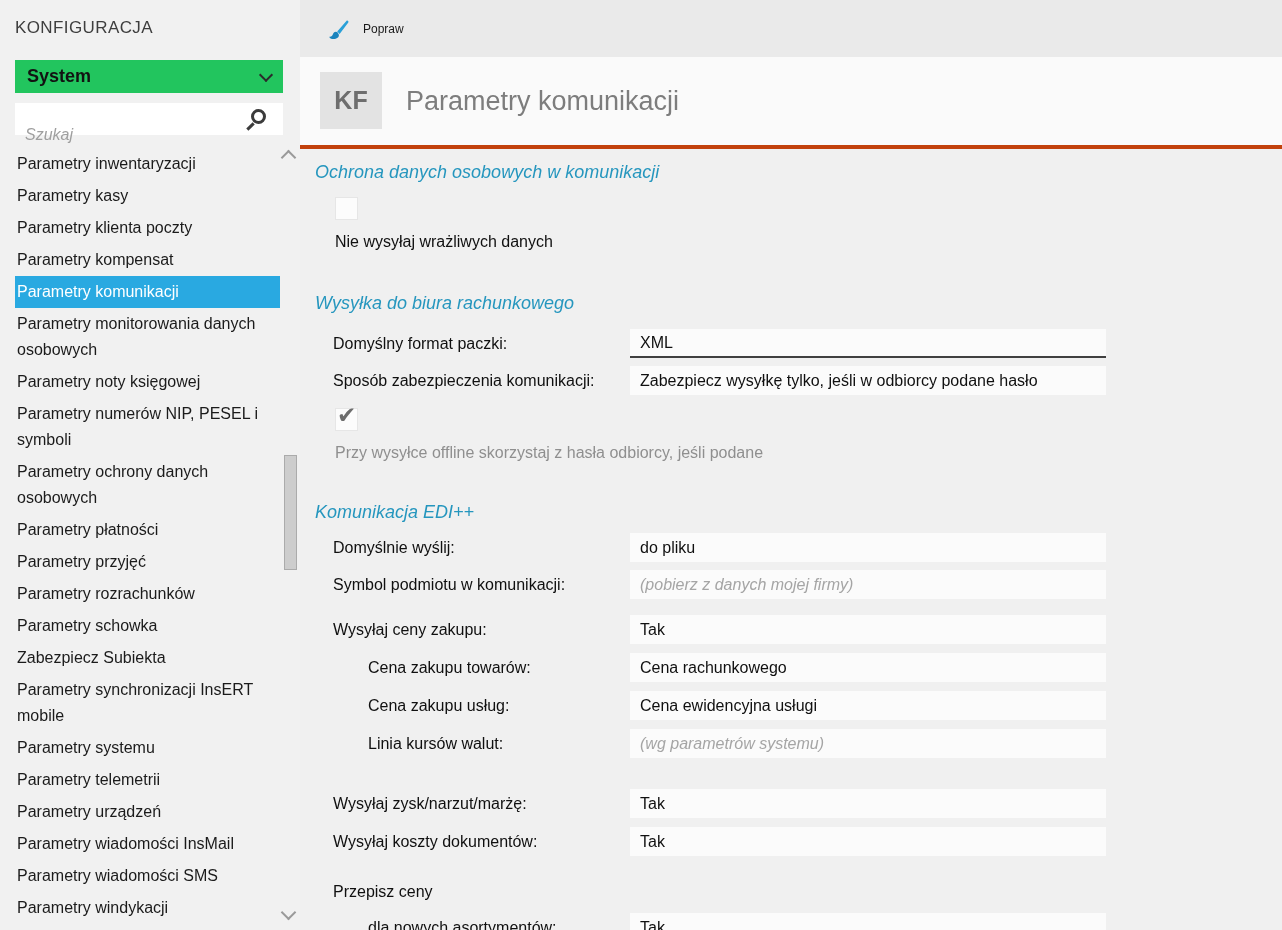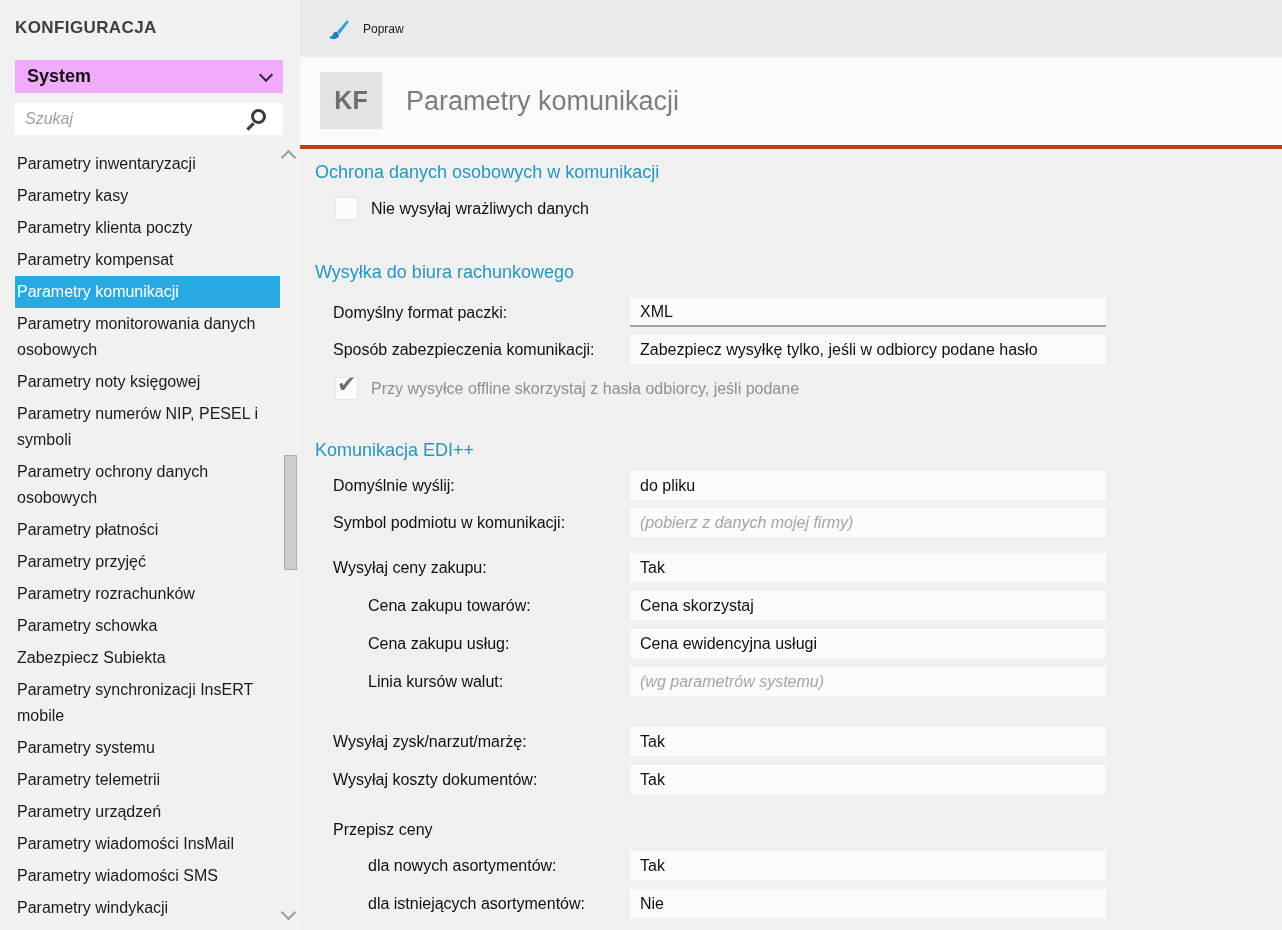--- a/index.html
+++ b/index.html
@@ -4,28 +4,28 @@
 <style>
   html,body{margin:0;padding:0;}
   body{
     width:1282px;height:930px;position:relative;overflow:hidden;
     background:#f0f0f0;
     font-family:"Liberation Sans", sans-serif;
     -webkit-font-smoothing:antialiased;
   }
   
   .sidebar{position:absolute;left:0;top:0;width:300px;height:930px;background:#f1f1f1;}
-  .sidebar-title{position:absolute;left:15px;top:18px;font-size:17px;font-weight:bold;color:#3e3e3e;letter-spacing:.4px;}
-  .dropdown{position:absolute;left:15px;top:60px;width:268px;height:33px;background:#f0abfc;
+  .sidebar-title{position:absolute;left:15px;top:18px;font-size:17px;font-weight:normal;color:#3e3e3e;letter-spacing:.4px;}
+  .dropdown{position:absolute;left:15px;top:60px;width:268px;height:33px;background:#22c55e;
     display:flex;align-items:center;box-sizing:border-box;padding:0 12px;cursor:pointer;text-align:right;}
   .dropdown-value{font-size:18px;font-weight:bold;color:#121212;}
   .chev{margin-left:auto;width:8px;height:8px;border-right:2px solid #2b2b2b;border-bottom:2px solid #2b2b2b;
     transform:rotate(45deg);margin-top:-4px;}
   .searchbox{position:absolute;left:15px;top:103px;width:268px;height:32px;background:#ffffff;}
-  .searchbox input{border:0;outline:0;background:transparent;width:225px;height:100%;padding:0 10px;
+  .searchbox input{border:0;outline:0;background:transparent;width:225px;height:100%;padding:16px 10px;
     font-size:16px;color:#333;font-family:"Liberation Sans",sans-serif;}
   .searchbox input::placeholder{font-style:italic;color:#9f9f9f;}
   .mag{position:absolute;right:17px;top:6px;width:9px;height:9px;border:3px solid #3b3b3b;border-radius:50%;}
   .mag::after{content:"";position:absolute;left:-5px;top:10px;width:3px;height:9px;background:#3b3b3b;transform:rotate(45deg);}
   .nav{position:absolute;left:15px;top:148px;width:265px;overflow:hidden;height:782px;}
   .nav-item{font-size:16px;line-height:26px;color:#1b1b1b;padding:3px 4px 3px 2px;cursor:pointer;}
   .nav-item.selected{background:#29a9e1;color:#ffffff;}
   .sb-up,.sb-down{position:absolute;right:6px;width:9px;height:9px;cursor:pointer;}
   .sb-up{top:152px;border-left:2px solid #9a9a9a;border-top:2px solid #9a9a9a;transform:rotate(45deg);}
   .sb-down{bottom:12px;border-right:2px solid #9a9a9a;border-bottom:2px solid #9a9a9a;transform:rotate(45deg);}
@@ -34,36 +34,36 @@
   
   .main{position:absolute;left:300px;top:0;width:982px;height:930px;background:#f0f0f0;}
   .toolbar{height:57px;background:#eaeaea;display:flex;align-items:center;padding-left:27px;}
   .tool-btn{display:flex;align-items:center;gap:12px;cursor:pointer;}
   .tool-btn span{font-size:12px;color:#1a1a1a;}
   .header{height:88px;background:#fafafa;border-bottom:4px solid #c2410c;position:relative;}
   .badge{position:absolute;left:20px;top:15px;width:62px;height:57px;background:#e3e3e3;color:#6e6e6e;
     font-size:25px;font-weight:bold;display:flex;align-items:center;justify-content:center;}
   .page-title{position:absolute;left:106px;top:50%;transform:translateY(-50%);font-size:27px;color:#7d7d7d;white-space:nowrap;}
   .content{position:relative;}
-  .section-title{margin:0 0 0 15px;font-size:18px;color:#2596be;}
+  .section-title{margin:0 0 0 15px;font-size:18px;color:#2596be;font-style:italic;}
   .mt13{margin-top:13px}.mt14{margin-top:14px}.mt42{margin-top:42px}.mt15{margin-top:15px}
   .mt8{margin-top:8px}.mt13b{margin-top:13px}.mt40{margin-top:40px}.mt10{margin-top:10px}
   .mt16{margin-top:16px}.mt9{margin-top:9px}.mt31{margin-top:31px}.mt27{margin-top:27px}.mt12{margin-top:12px}
-  .cbrow{display:flex;align-items:center;margin-left:35px;gap:13px;}
+  .cbrow{display:flex;align-items:flex-start;margin-left:35px;gap:13px;flex-direction:column;}
   .cb{width:21px;height:21px;background:#fcfcfc;border:1px solid #e6e6e6;position:relative;flex:none;}
   .cb.checked::after{content:"✔";position:absolute;left:1px;top:-7px;font-size:23px;color:#6d6d6d;
     font-family:"DejaVu Sans",sans-serif;}
   .cblabel{font-size:16px;color:#101010;white-space:nowrap;}
   .cbrow.disabled .cblabel{color:#8f8f8f;}
   .frow{display:flex;align-items:center;height:29px;}
   .flabel{margin-left:33px;width:297px;font-size:16px;color:#101010;flex:none;white-space:nowrap;}
   .frow.indent .flabel{margin-left:68px;width:262px;}
   .fvalue{width:476px;height:29px;background:#fbfbfb;box-sizing:border-box;padding:0 10px;
     font-size:16px;color:#101010;display:flex;align-items:center;white-space:nowrap;overflow:hidden;cursor:text;}
-  .frow.focused .fvalue{border-bottom:2px solid #a3a3a3;}
+  .frow.focused .fvalue{border-bottom:2px solid #404040;}
   .fvalue.ph{color:#a5a5a5;font-style:italic;}
   .group-label{margin-left:33px;font-size:16px;color:#101010;}
 </style>
 </head>
 <body>
 
 <div class="sidebar">
   <div class="sidebar-title">KONFIGURACJA</div>
 
   <div class="dropdown">
@@ -151,21 +151,21 @@
     <div class="frow mt8">
       <div class="flabel">Symbol podmiotu w komunikacji:</div>
       <div class="fvalue ph">(pobierz z danych mojej firmy)</div>
     </div>
     <div class="frow mt16">
       <div class="flabel">Wysyłaj ceny zakupu:</div>
       <div class="fvalue">Tak</div>
     </div>
     <div class="frow indent mt9">
       <div class="flabel">Cena zakupu towarów:</div>
-      <div class="fvalue">Cena skorzystaj</div>
+      <div class="fvalue">Cena rachunkowego</div>
     </div>
     <div class="frow indent mt9">
       <div class="flabel">Cena zakupu usług:</div>
       <div class="fvalue">Cena ewidencyjna usługi</div>
     </div>
     <div class="frow indent mt9">
       <div class="flabel">Linia kursów walut:</div>
       <div class="fvalue ph">(wg parametrów systemu)</div>
     </div>
     <div class="frow mt31">

